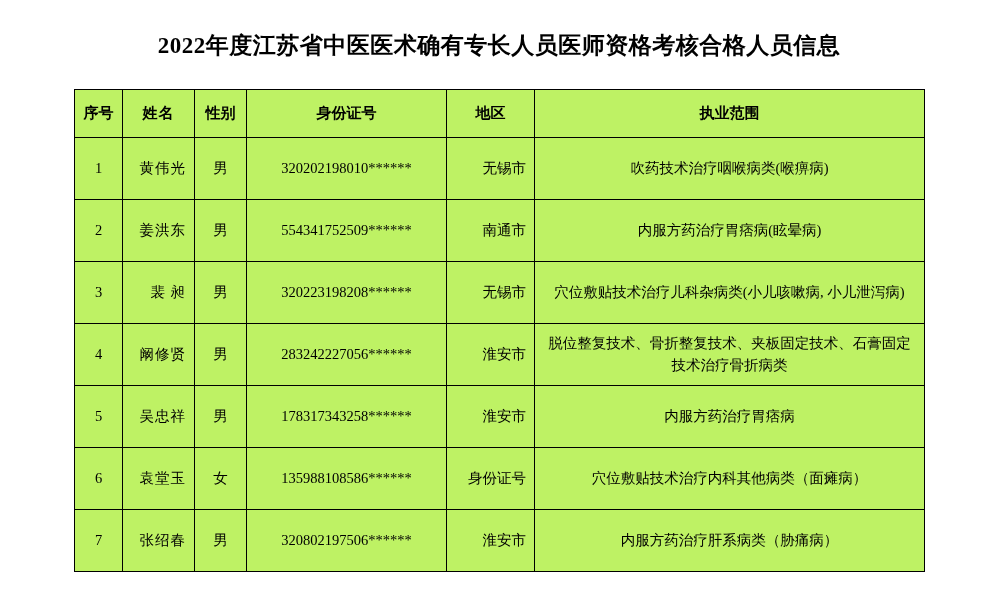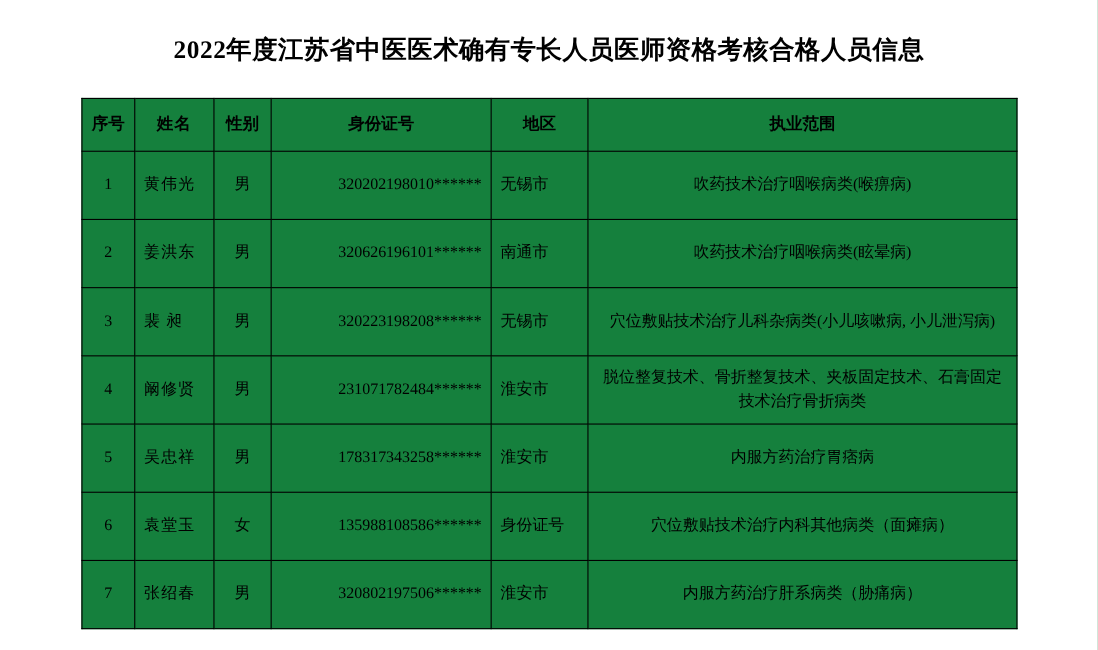--- a/index.html
+++ b/index.html
@@ -33,21 +33,21 @@
   .table-wrap {
     margin-top: 28px;
     padding-left: 74px;
     padding-right: 74px;
     box-sizing: border-box;
   }
   table.info-table {
     border-collapse: collapse;
     width: 850px;
     table-layout: fixed;
-    background: #15803d;
+    background: #bef264;
   }
   table.info-table th,
   table.info-table td {
     border: 1px solid #000000;
     font-size: 14.5px;
     font-family: "Liberation Serif", "DejaVu Serif", serif;
     padding: 6px 8px;
     box-sizing: border-box;
     line-height: 1.45;
   }
@@ -55,24 +55,24 @@
     font-weight: bold;
     text-align: center;
     height: 48px;
     font-size: 15px;
   }
   table.info-table tbody td {
     height: 62px;
     vertical-align: middle;
   }
   .c-index  { width: 48px;  text-align: center; }
-  .c-name   { width: 72px;  text-align: left; letter-spacing: 1px; }
+  .c-name   { width: 72px;  text-align: right; letter-spacing: 1px; }
   .c-gender { width: 52px;  text-align: center; }
-  .c-id     { width: 200px; text-align: right; }
-  .c-region { width: 88px;  text-align: left; }
+  .c-id     { width: 200px; text-align: center; }
+  .c-region { width: 88px;  text-align: right; }
   .c-scope  { width: 390px; text-align: center; padding-left: 10px; }
 </style>
 </head>
 <body>
 
 <div class="page">
 
   <div class="doc-title">2022年度江苏省中医医术确有专长人员医师资格考核合格人员信息</div>
 
   <div class="table-wrap">
@@ -93,37 +93,37 @@
           <td class="c-name">黄伟光</td>
           <td class="c-gender">男</td>
           <td class="c-id">320202198010******</td>
           <td class="c-region">无锡市</td>
           <td class="c-scope">吹药技术治疗咽喉病类(喉痹病)</td>
         </tr>
         <tr>
           <td class="c-index">2</td>
           <td class="c-name">姜洪东</td>
           <td class="c-gender">男</td>
-          <td class="c-id">320626196101******</td>
+          <td class="c-id">554341752509******</td>
           <td class="c-region">南通市</td>
-          <td class="c-scope">吹药技术治疗咽喉病类(眩晕病)</td>
+          <td class="c-scope">内服方药治疗胃痞病(眩晕病)</td>
         </tr>
         <tr>
           <td class="c-index">3</td>
           <td class="c-name">裴 昶</td>
           <td class="c-gender">男</td>
           <td class="c-id">320223198208******</td>
           <td class="c-region">无锡市</td>
           <td class="c-scope">穴位敷贴技术治疗儿科杂病类(小儿咳嗽病, 小儿泄泻病)</td>
         </tr>
         <tr>
           <td class="c-index">4</td>
           <td class="c-name">阚修贤</td>
           <td class="c-gender">男</td>
-          <td class="c-id">231071782484******</td>
+          <td class="c-id">283242227056******</td>
           <td class="c-region">淮安市</td>
           <td class="c-scope">脱位整复技术、骨折整复技术、夹板固定技术、石膏固定技术治疗骨折病类</td>
         </tr>
         <tr>
           <td class="c-index">5</td>
           <td class="c-name">吴忠祥</td>
           <td class="c-gender">男</td>
           <td class="c-id">178317343258******</td>
           <td class="c-region">淮安市</td>
           <td class="c-scope">内服方药治疗胃痞病</td>

